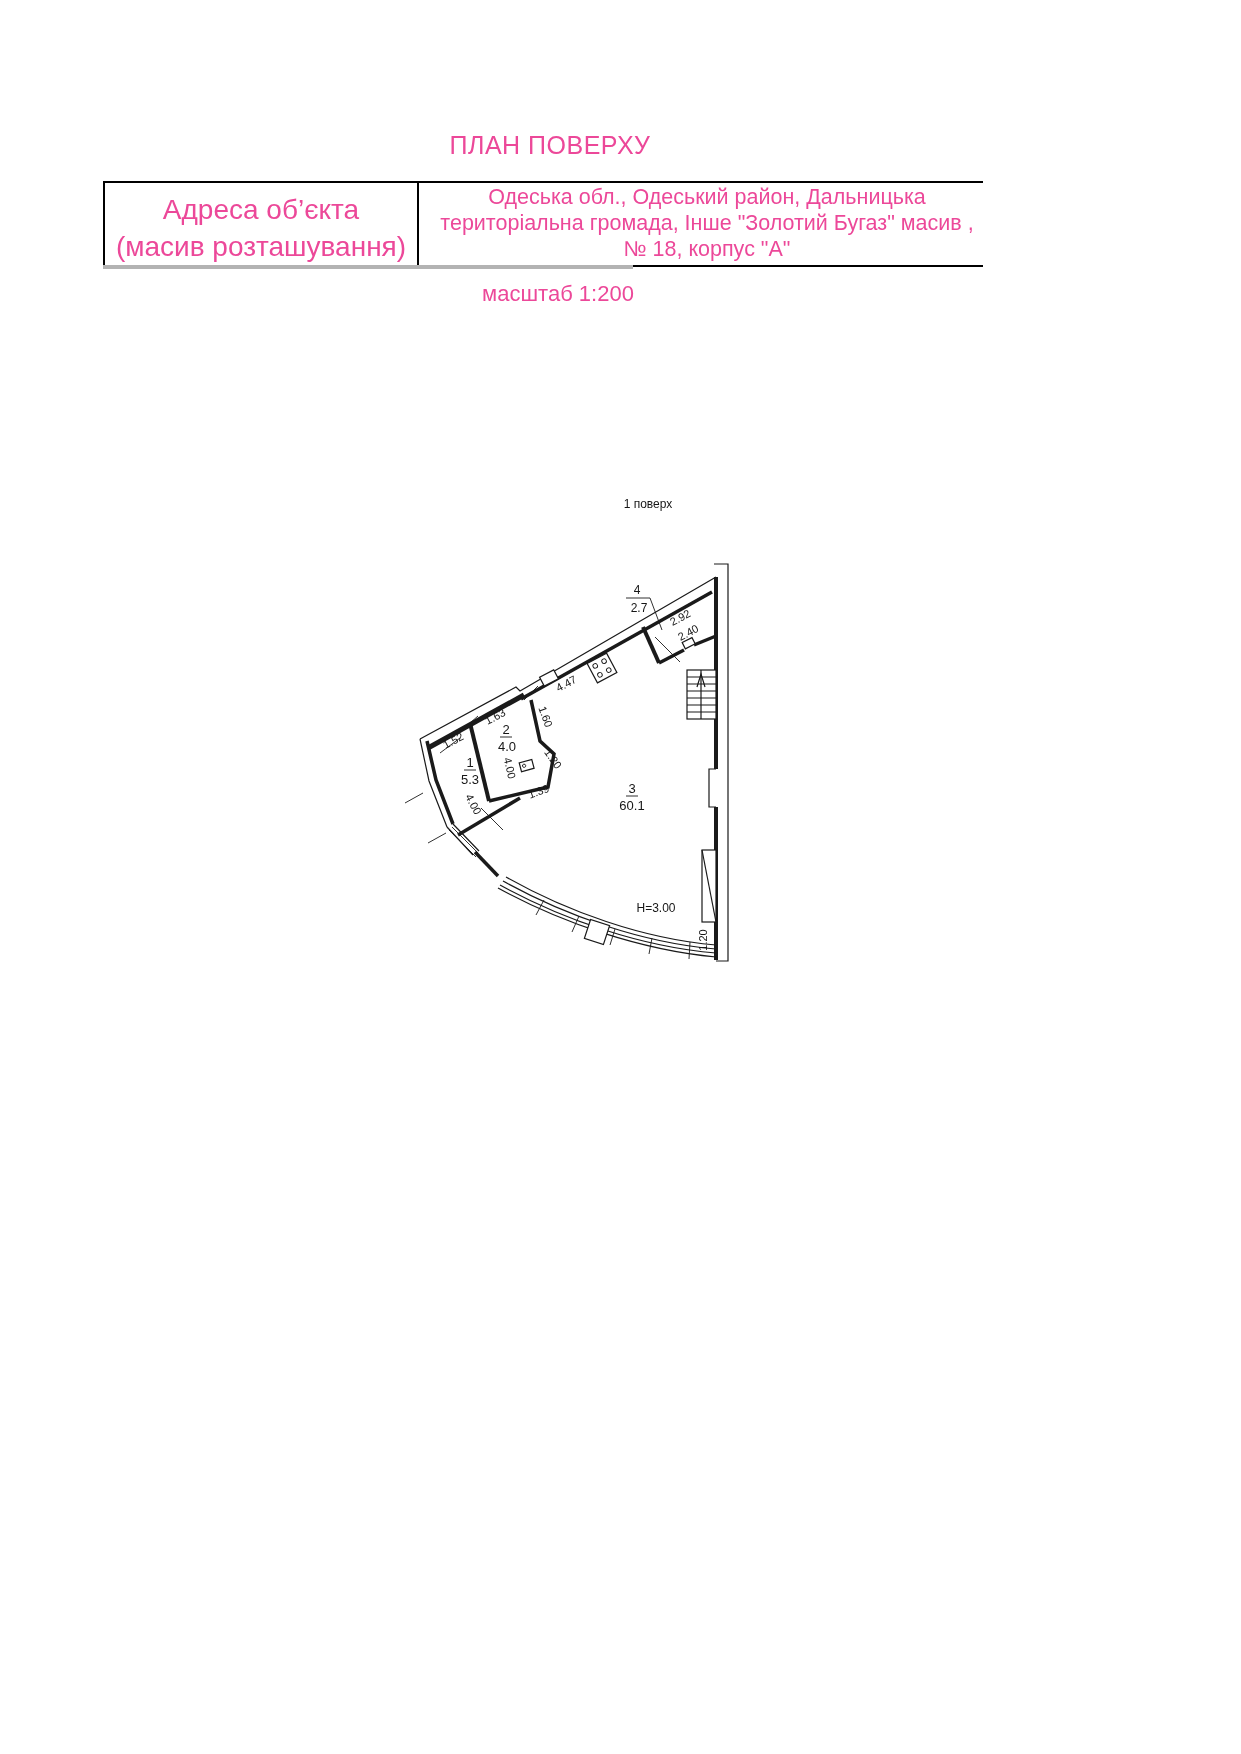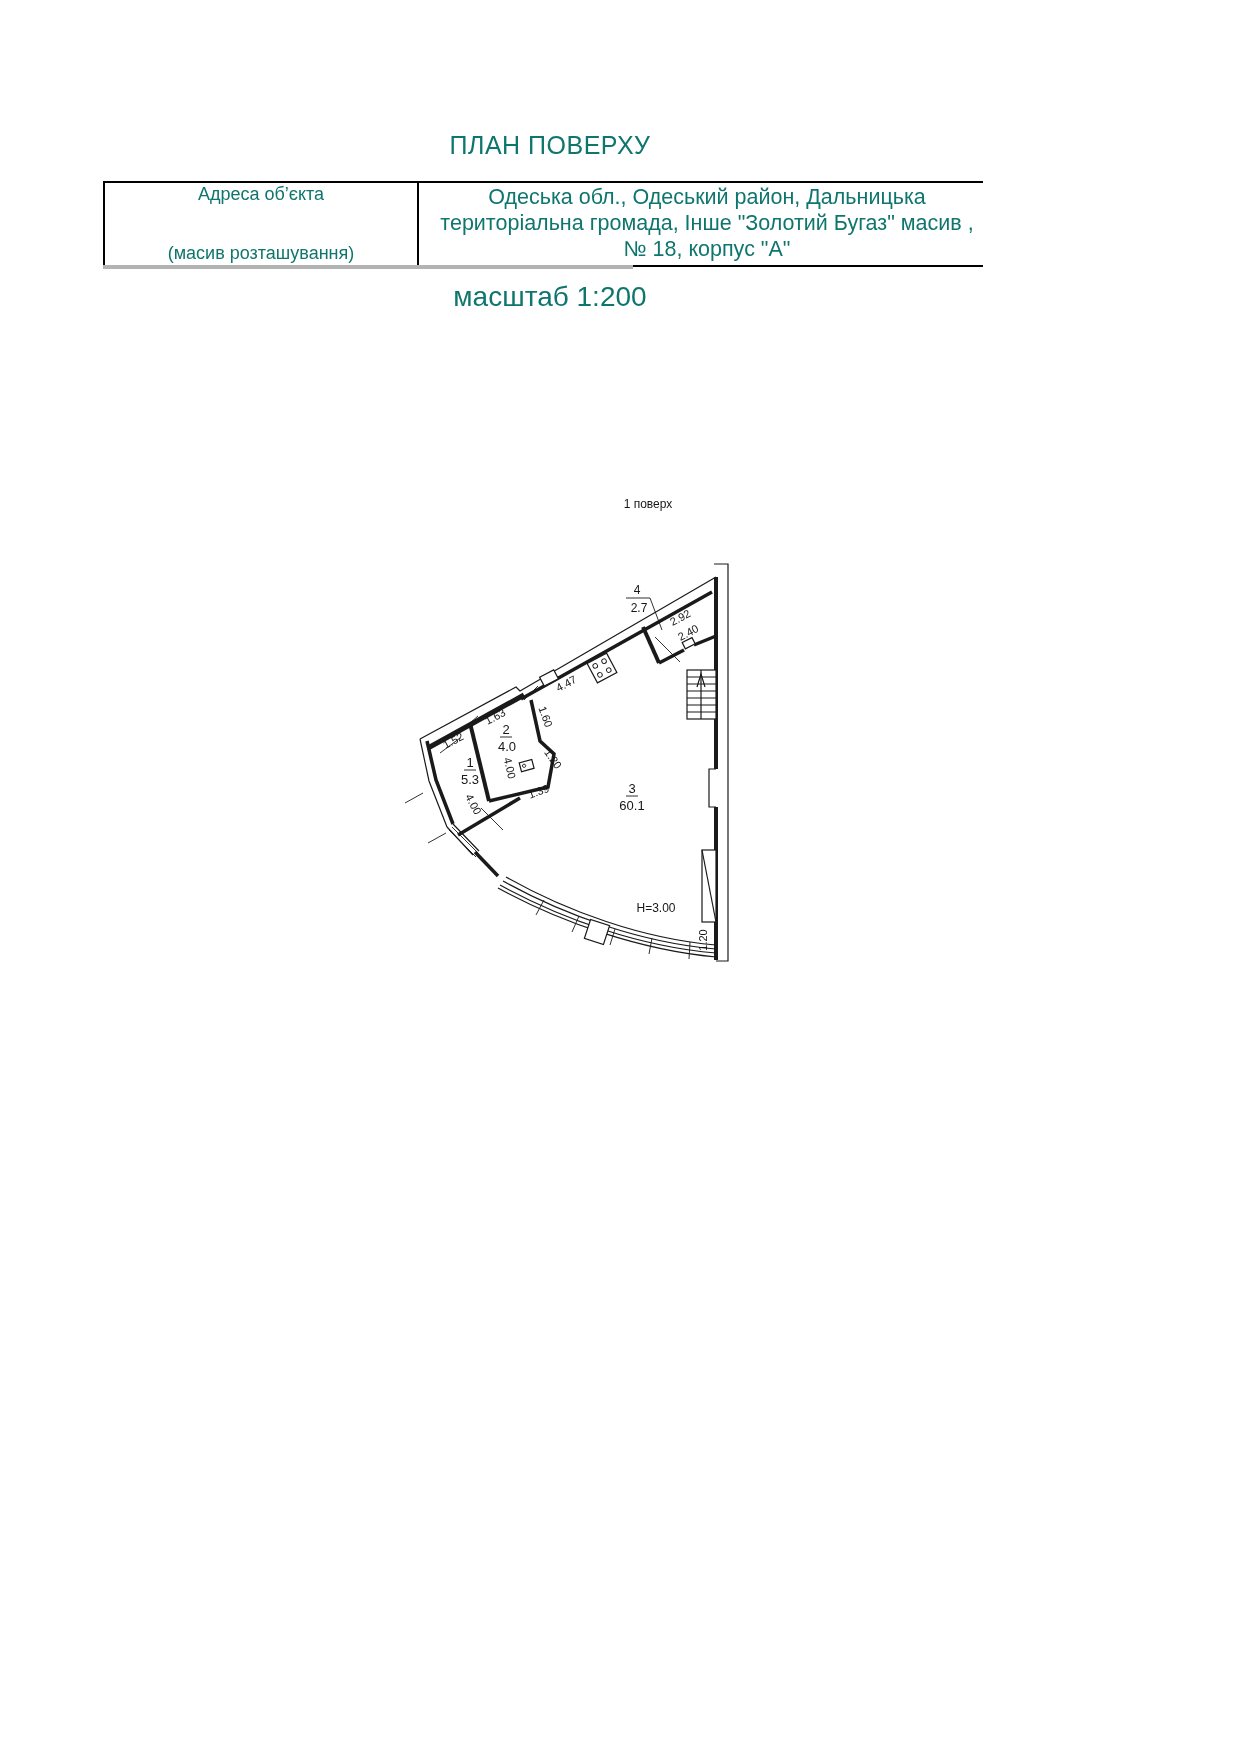--- a/index.html
+++ b/index.html
@@ -1,41 +1,41 @@
 <!DOCTYPE html>
 <html><head>
 <meta charset="utf-8">
 <style>
   html,body{margin:0;padding:0;background:#ffffff;}
   .page{
     position:relative;width:983px;height:1754px;background:#fff;
-    font-family:"Liberation Sans",sans-serif;color:#0f766e;overflow:hidden;
+    font-family:"Liberation Sans",sans-serif;color:#ec4899;overflow:hidden;
   }
   .title{
     position:absolute;top:131px;left:0;width:1100px;text-align:center;
     font-size:25px;letter-spacing:0.5px;
   }
   .addr-table{
     position:absolute;left:103px;top:181px;width:890px;height:82px;
     border:2px solid #000;display:flex;background:#fff;
   }
   .addr-label{
     width:312px;border-right:2px solid #000;display:flex;flex-direction:column;
-    justify-content:space-between;text-align:center;font-size:18px;line-height:1.3;
+    justify-content:flex-end;text-align:center;font-size:28px;line-height:1.3;
   }
   .addr-value{
     flex:1;display:flex;align-items:center;justify-content:center;
     text-align:center;font-size:21.5px;line-height:1.2;border-radius:30px;
   }
   .addr-value .inner{max-width:538px;}
   .scan-artifact{
     position:absolute;left:103px;top:265px;width:530px;height:4px;background:#b3b3b3;
   }
   .scale{
-    position:absolute;top:281px;left:0;width:1100px;text-align:center;font-size:28px;
+    position:absolute;top:281px;left:8px;width:1100px;text-align:center;font-size:22px;
   }
   svg.plan{position:absolute;left:395px;top:480px;}
   svg.plan path, svg.plan rect, svg.plan circle{stroke:#1a1a1a;fill:none;}
   svg.plan rect.filled{fill:#ffffff;}
   svg.plan text{stroke:none;fill:#161616;text-anchor:middle;}
   .w-thick{stroke-width:5;}
   .w-wall{stroke-width:3.5;}
   .w-wall4{stroke-width:4;}
   .w-thin{stroke-width:1.2;}
   .hair{stroke-width:0.9;}

